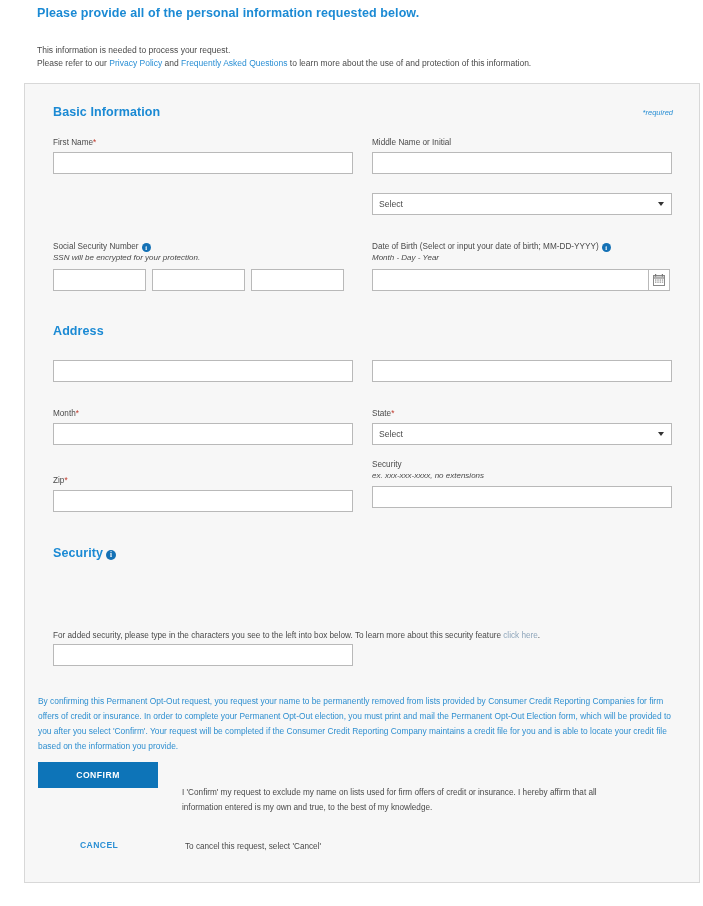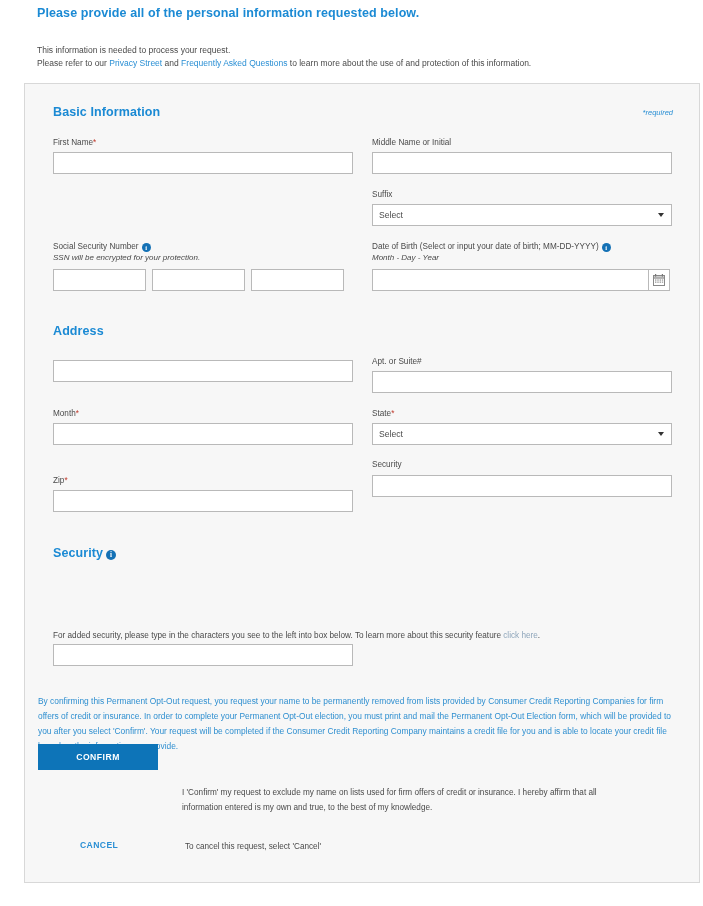--- a/index.html
+++ b/index.html
@@ -114,21 +114,21 @@
   .captcha-help a{color:#8fa6bb;text-decoration:none;}
 
   
   .legal{
     position:absolute;left:38px;top:694px;width:640px;
     font-size:8.4px;line-height:15px;color:#2f8fd0;
   }
 
   
   .btn-confirm{
-    position:absolute;left:38px;top:744px;width:120px;height:26px;
+    position:absolute;left:38px;top:762px;width:120px;height:26px;
     background:#0d74b8;border:none;color:#ffffff;
     font-family:"Liberation Sans",sans-serif;font-size:8.6px;font-weight:bold;
     letter-spacing:.5px;cursor:pointer;
   }
   .confirm-txt{
     position:absolute;left:182px;top:786px;width:450px;
     font-size:8.2px;line-height:14.5px;color:#4a4a4a;
   }
   .btn-cancel{
     position:absolute;left:80px;top:840px;
@@ -142,42 +142,41 @@
 </style>
 </head>
 <body>
 
 <div class="page">
 
   <div class="intro">
     <div class="intro-title">Please provide all of the personal information requested below.</div>
     <div class="intro-p">
       <span class="ln">This information is needed to process your request.</span>
-      <span class="ln"><span>Please refer to our </span><a class="lnk" href="#">Privacy Street</a><span> and </span><a class="lnk" href="#">Frequently Asked Questions</a><span> to learn more about the use of and protection of this information.</span></span>
+      <span class="ln"><span>Please refer to our </span><a class="lnk" href="#">Privacy Policy</a><span> and </span><a class="lnk" href="#">Frequently Asked Questions</a><span> to learn more about the use of and protection of this information.</span></span>
     </div>
   </div>
 
   <div class="panel">
 
     <div class="sect-head" style="left:28px;top:21px;">Basic Information</div>
     <div class="required-note" style="top:24px;">*required</div>
 
     <div class="fld" style="left:28px;top:53px;width:300px;">
       <div class="lbl"><span>First Name</span><span class="star">*</span></div>
       <input class="inp" style="margin-top: 4px;" type="text" value="">
     </div>
 
     <div class="fld" style="left:347px;top:53px;width:300px;">
       <div class="lbl">Middle Name or Initial</div>
       <input class="inp" style="margin-top: 4px;" type="text" value="">
     </div>
 
 
     <div class="fld" style="left:347px;top:105px;width:300px;">
-      <div class="lbl">Suffix</div>
       <div class="sel" style="margin-top:4px;">
         <span>Select</span>
         <span class="caret"></span>
       </div>
     </div>
 
     <div class="fld" style="left:28px;top:157px;width:300px;">
       <div class="lbl"><span>Social Security Number</span><span class="info">i</span></div>
       <div class="sublbl">SSN will be encrypted for your protection.</div>
     </div>
@@ -213,21 +212,20 @@
       </div>
     </div>
 
     <div class="sect-head" style="left:28px;top:240px;">Address</div>
 
     <div class="fld" style="left:28px;top:272px;width:300px;">
       <input class="inp" style="margin-top: 4px;" type="text" value="">
     </div>
 
     <div class="fld" style="left:347px;top:272px;width:300px;">
-      <div class="lbl">Apt. or Suite#</div>
       <input class="inp" style="margin-top: 4px;" type="text" value="">
     </div>
 
     <div class="fld" style="left:28px;top:324px;width:300px;">
       <div class="lbl"><span>Month</span><span class="star">*</span></div>
       <input class="inp" style="margin-top: 4px;" type="text" value="">
     </div>
 
     <div class="fld" style="left:347px;top:324px;width:300px;">
       <div class="lbl"><span>State</span><span class="star">*</span></div>
@@ -237,20 +235,21 @@
       </div>
     </div>
 
     <div class="fld" style="left:28px;top:391px;width:300px;">
       <div class="lbl"><span>Zip</span><span class="star">*</span></div>
       <input class="inp" style="margin-top: 4px;" type="text" value="">
     </div>
 
     <div class="fld" style="left:347px;top:375px;width:300px;">
       <div class="lbl">Security</div>
+      <div class="sublbl">ex. xxx-xxx-xxxx, no extensions</div>
       <input class="inp" style="margin-top: 5px;" type="text" value="">
     </div>
 
     <div class="sect-head" style="left:28px;top:462px;"><span>Security</span><span class="info big">i</span></div>
 
 
     <div class="captcha-help" style="left:28px;top:546px;"><span>For added security, please type in the characters you see to the left into box below. To learn more about this security feature </span><a href="#">click here</a><span>.</span></div>
 
     <div class="fld" style="left:28px;top:560px;width:300px;">
       <input class="inp" type="text" value="" style="">

